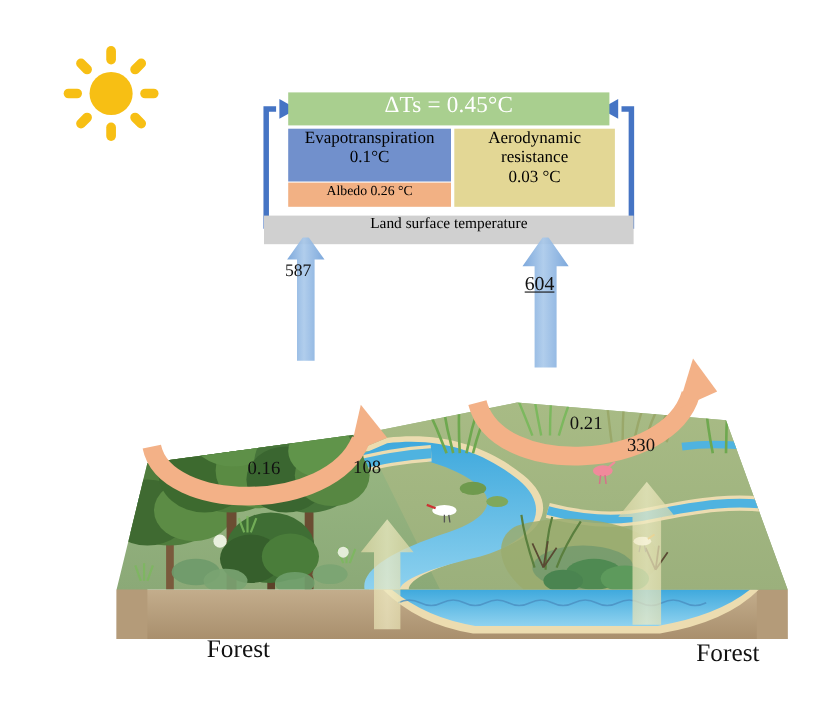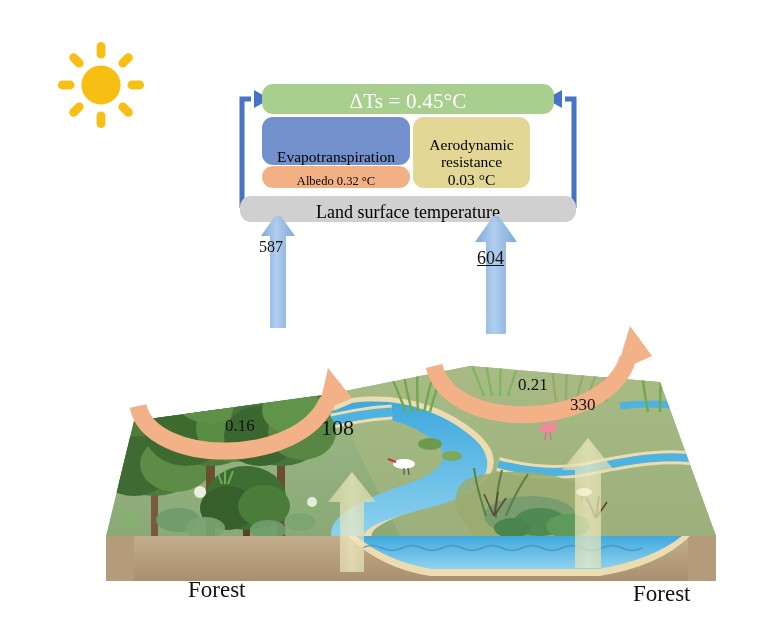--- a/index.html
+++ b/index.html
@@ -25,26 +25,25 @@
 
   
   #feedback-diagram {
     left: 218px; top: 84px;
     width: 380px; height: 138px;
   }
   .fb-box {
     position: absolute;
     box-sizing: border-box;
     display: flex;
-    align-items: flex-end;
+    align-items: flex-start;
     justify-content: center;
     text-align: center;
     color: #000;
     line-height: 1.12;
-    border-radius: 11px;
   }
   #dts-box {
     left: 44px; top: 0px;
     width: 292px; height: 30px;
     background: #a9cf8f;
     color: #ffffff;
     font-size: 21px;
     letter-spacing: .2px;
   }
   #evapotranspiration-box {
@@ -54,49 +53,49 @@
     font-size: 15.5px;
   }
   #albedo-box {
     left: 44px; top: 82px;
     width: 148px; height: 22px;
     background: #f2b184;
     font-size: 12.5px;
   }
   #aerodynamic-box {
     left: 195px; top: 33px;
-    width: 117px; height: 71px;
+    width: 146px; height: 71px;
     background: #e3d795;
     font-size: 15.5px;
   }
   #lst-box {
     left: 22px; top: 112px;
     width: 336px; height: 26px;
     background: #d0d0d0;
-    font-size: 18px;
+    font-size: 14px;
   }
   #fb-arrows { left: 0; top: 0; width: 380px; height: 138px; }
 
   
   #landscape {
     left: 0px; top: 216px;
     width: 760px; height: 421px;
   }
 
   
   .flux-label {
     position: absolute;
     color: #111;
     font-size: 17px;
     white-space: nowrap;
     text-align: center;
   }
   #label-587 { left: 259px; top: 238px; font-size: 16px; }
   #label-604 { left: 477px; top: 248px; font-size: 18px; text-decoration: underline; }
-  #label-108 { left: 321px; top: 415px; font-size: 22px; }
+  #label-108 { left: 321px; top: 415px; font-size: 17px; }
   #label-190 { left: 570px; top: 395px; font-size: 17px; }
   #label-016 { left: 225px; top: 416px; font-size: 17px; }
   #label-025 { left: 518px; top: 375px; font-size: 17px; }
 
   
   .ground-name {
     position: absolute;
     color: #111;
     font-size: 23px;
     white-space: nowrap;
@@ -135,25 +134,26 @@
       <polygon points="344,6 344,24 328,15" fill="#4574c4"></polygon>
     </svg>
 
     <div id="dts-box" class="fb-box">
       <span>ΔTs = 0.45°C</span>
     </div>
 
     <div id="evapotranspiration-box" class="fb-box">
       <div>
         <div>Evapotranspiration</div>
+        <div>0.1°C</div>
       </div>
     </div>
 
     <div id="albedo-box" class="fb-box">
-      <span>Albedo 0.32 °C</span>
+      <span>Albedo 0.26 °C</span>
     </div>
 
     <div id="aerodynamic-box" class="fb-box">
       <div>
         <div>Aerodynamic</div>
         <div>resistance</div>
         <div>0.03 °C</div>
       </div>
     </div>
 

